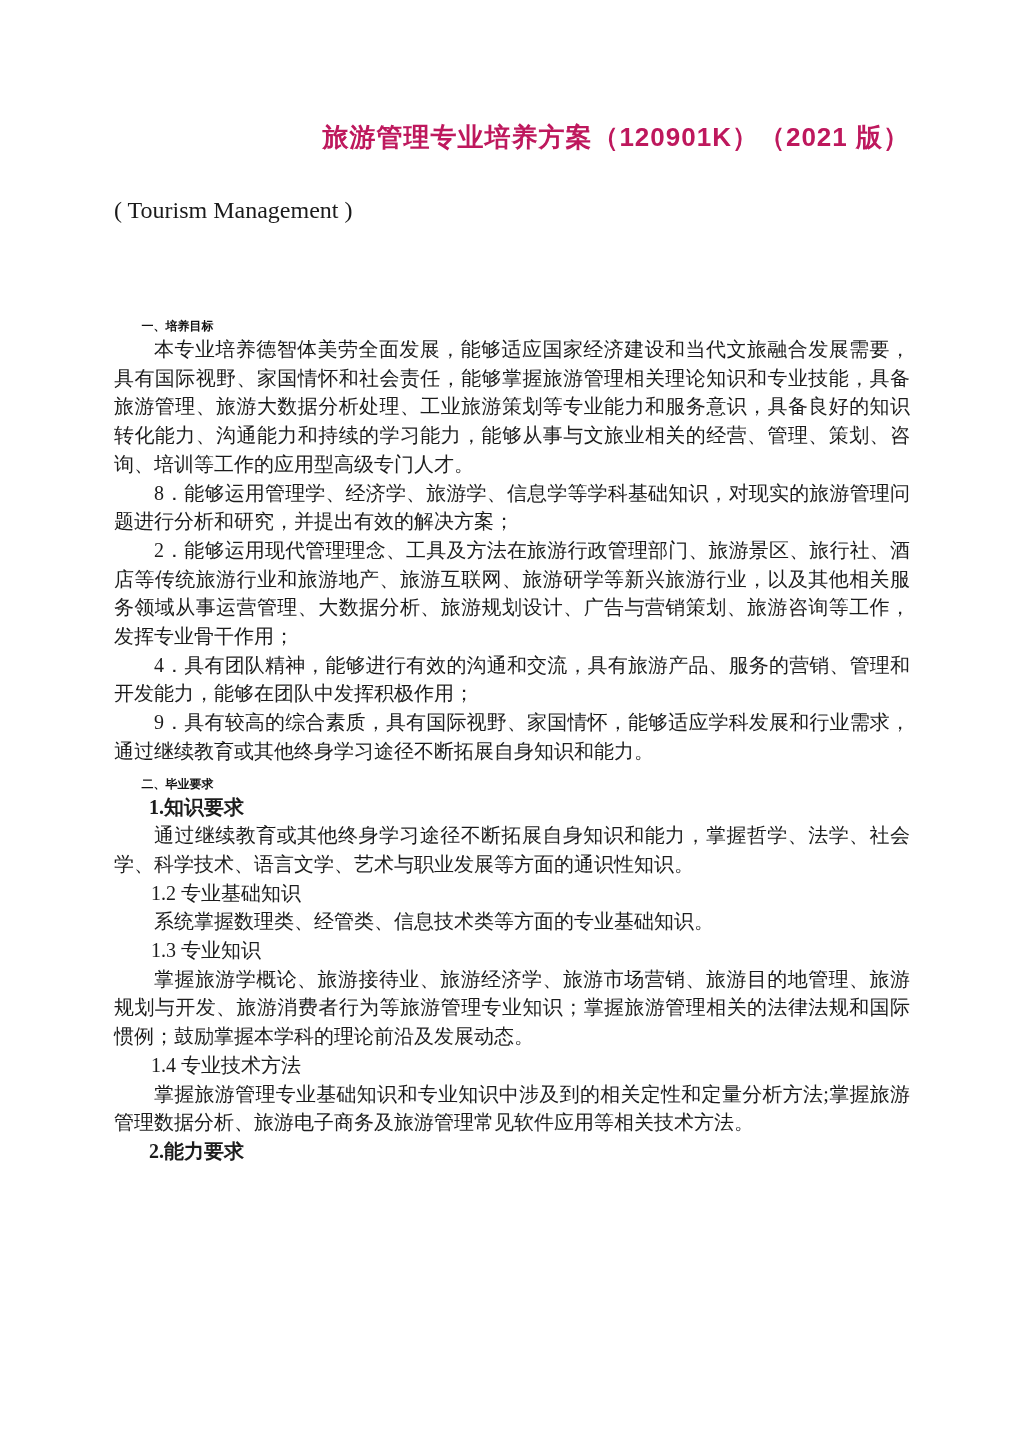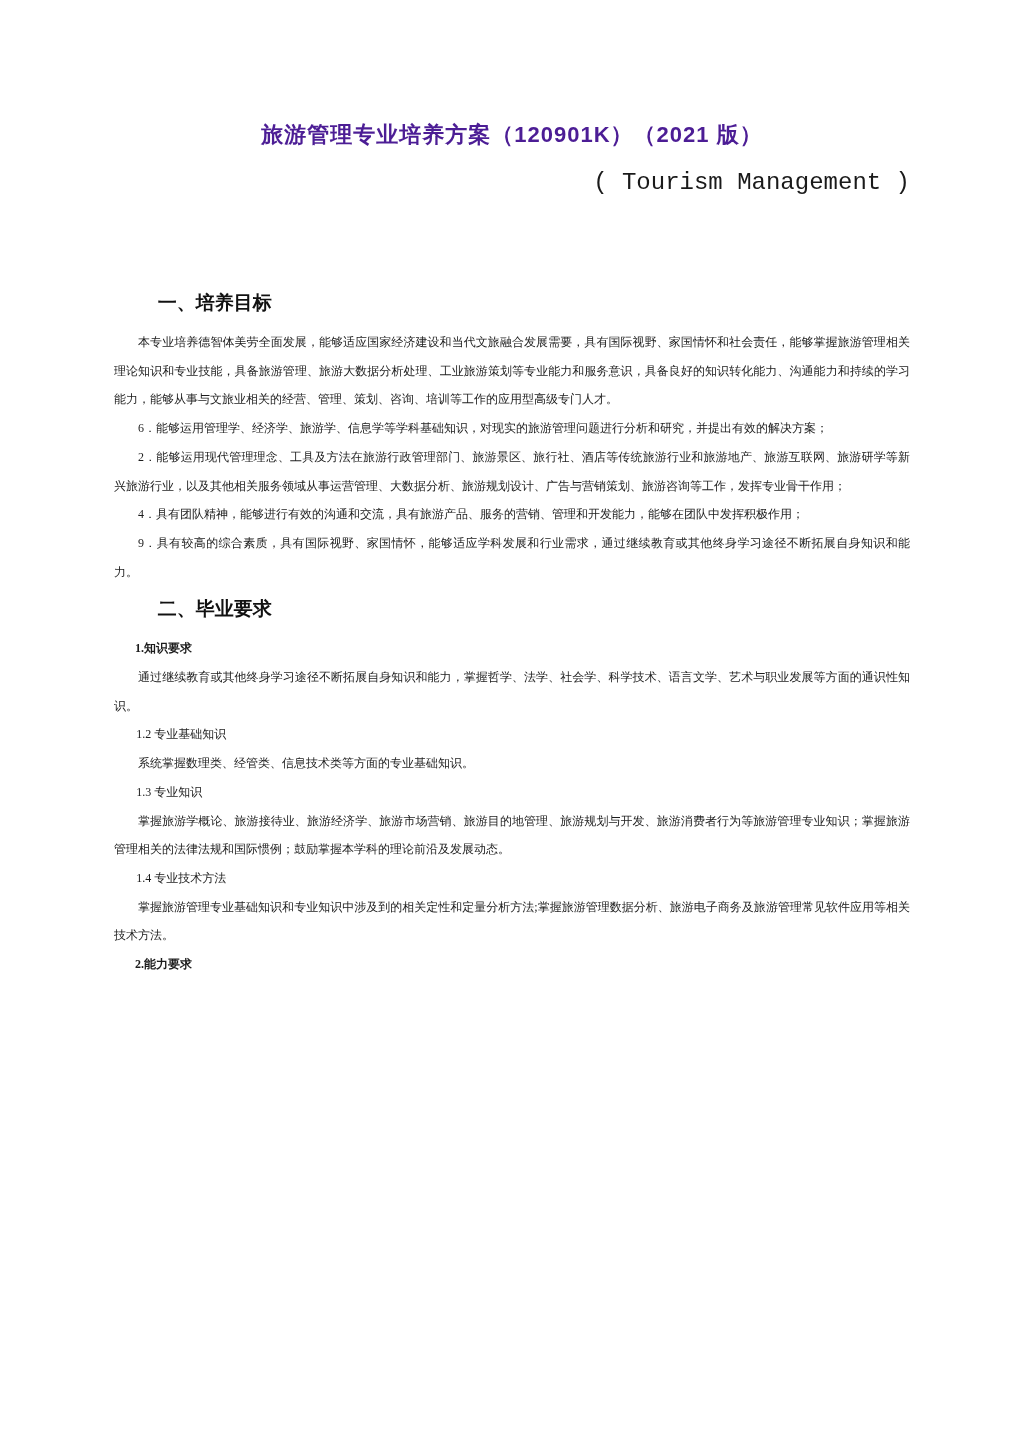--- a/index.html
+++ b/index.html
@@ -18,52 +18,51 @@
     box-sizing: border-box;
   }
   .content {
     position: absolute;
     left: 114px;
     top: 0;
     width: 796px;
   }
   .doc-title {
     margin-top: 120px;
-    text-align: center;
+    text-align: right;
     font-family: "Liberation Sans", "DejaVu Sans", sans-serif;
     font-weight: 700;
-    font-size: 22px;
+    font-size: 26px;
     letter-spacing: 1px;
-    color: #4c1d95;
+    color: #be185d;
   }
   .doc-subtitle {
-    margin-top: 19px;
-    text-align: right;
-    font-family: Liberation Mono, monospace;
+    margin-top: 42px;
+    text-align: left;
+    font-family: Liberation Serif, serif;
     font-weight: 400;
     font-size: 24px;
     color: #1a1a1a;
   }
   .section-heading {
     font-family: "Liberation Sans", "DejaVu Sans", sans-serif;
     font-weight: 700;
-    font-size: 19px;
+    font-size: 12px;
     color: #111111;
     text-indent: 2.3em;
     margin: 0;
   }
   .sec1-heading { margin-top: 94px; }
   .sec2-heading { margin-top: 10px; }
   .body-text {
     font-family: "Liberation Serif", "DejaVu Serif", serif;
-    font-size: 12px;
+    font-size: 20px;
     line-height: 28.7px;
     text-align: justify;
     color: #1c1c1c;
-    margin-top: 12px;
   }
   p.para {
     margin: 0;
     text-indent: 2em;
   }
   .after-heading { margin-top: 14px; }
   .para-gap { margin-top: 20px; }
   .bold-sub {
     margin: 0;
     font-weight: 700;
@@ -83,21 +82,21 @@
     <div class="doc-title">旅游管理专业培养方案（120901K）（2021 版）</div>
 
     <div class="doc-subtitle">( Tourism Management )</div>
 
     <h2 class="section-heading sec1-heading">一、培养目标</h2>
 
     <div class="body-text">
       <p class="para after-heading">本专业培养德智体美劳全面发展，能够适应国家经济建设和当代文旅融合发展需要，具有国际视野、家国情怀和社会责任，能够掌握旅游管理相关理论知识和专业技能，具备旅游管理、旅游大数据分析处理、工业旅游策划等专业能力和服务意识，具备良好的知识转化能力、沟通能力和持续的学习能力，能够从事与文旅业相关的经营、管理、策划、咨询、培训等工作的应用型高级专门人才。</p>
 
 
-      <p class="para">6．能够运用管理学、经济学、旅游学、信息学等学科基础知识，对现实的旅游管理问题进行分析和研究，并提出有效的解决方案；</p>
+      <p class="para">8．能够运用管理学、经济学、旅游学、信息学等学科基础知识，对现实的旅游管理问题进行分析和研究，并提出有效的解决方案；</p>
       <p class="para">2．能够运用现代管理理念、工具及方法在旅游行政管理部门、旅游景区、旅行社、酒店等传统旅游行业和旅游地产、旅游互联网、旅游研学等新兴旅游行业，以及其他相关服务领域从事运营管理、大数据分析、旅游规划设计、广告与营销策划、旅游咨询等工作，发挥专业骨干作用；</p>
       <p class="para">4．具有团队精神，能够进行有效的沟通和交流，具有旅游产品、服务的营销、管理和开发能力，能够在团队中发挥积极作用；</p>
       <p class="para">9．具有较高的综合素质，具有国际视野、家国情怀，能够适应学科发展和行业需求，通过继续教育或其他终身学习途径不断拓展自身知识和能力。</p>
     </div>
 
     <h2 class="section-heading sec2-heading">二、毕业要求</h2>
 
     <div class="body-text">
       <p class="bold-sub after-heading">1.知识要求</p>
 

